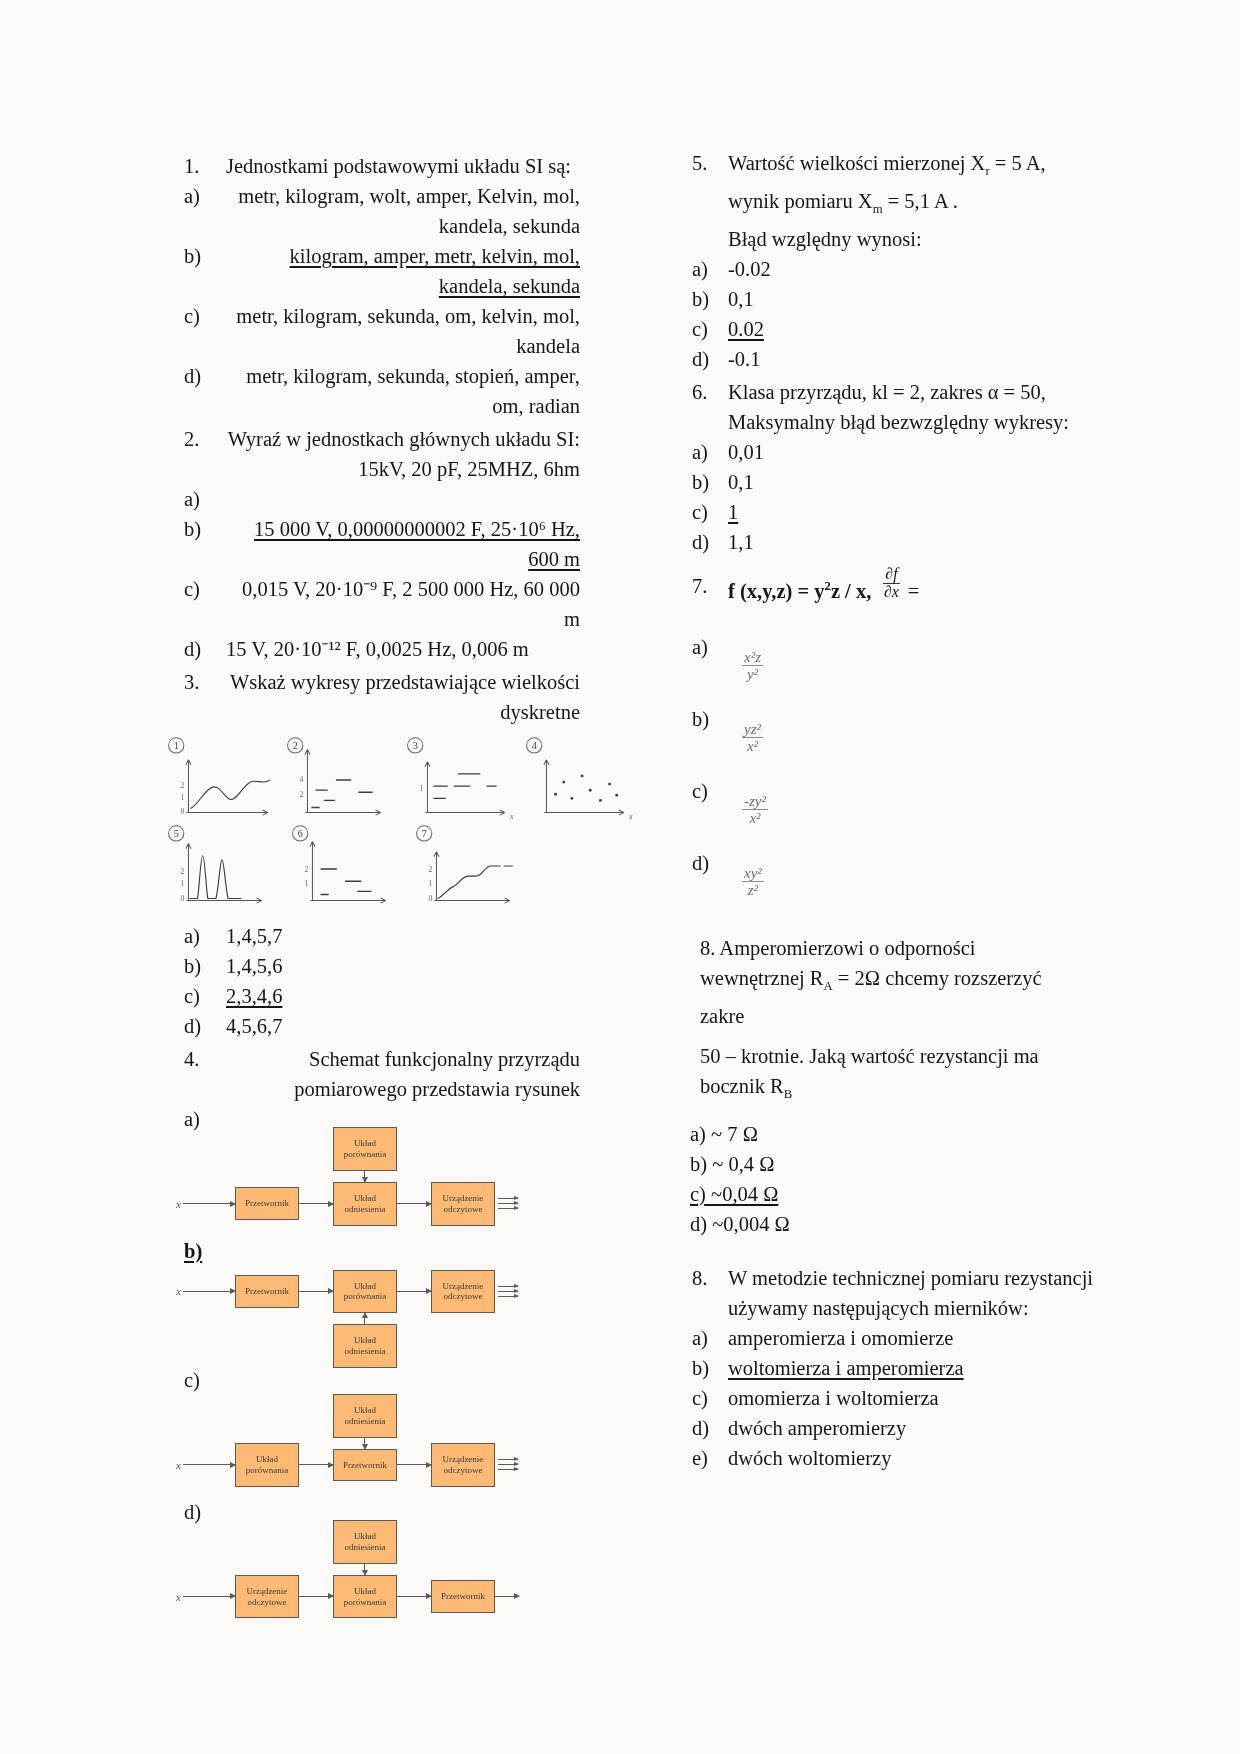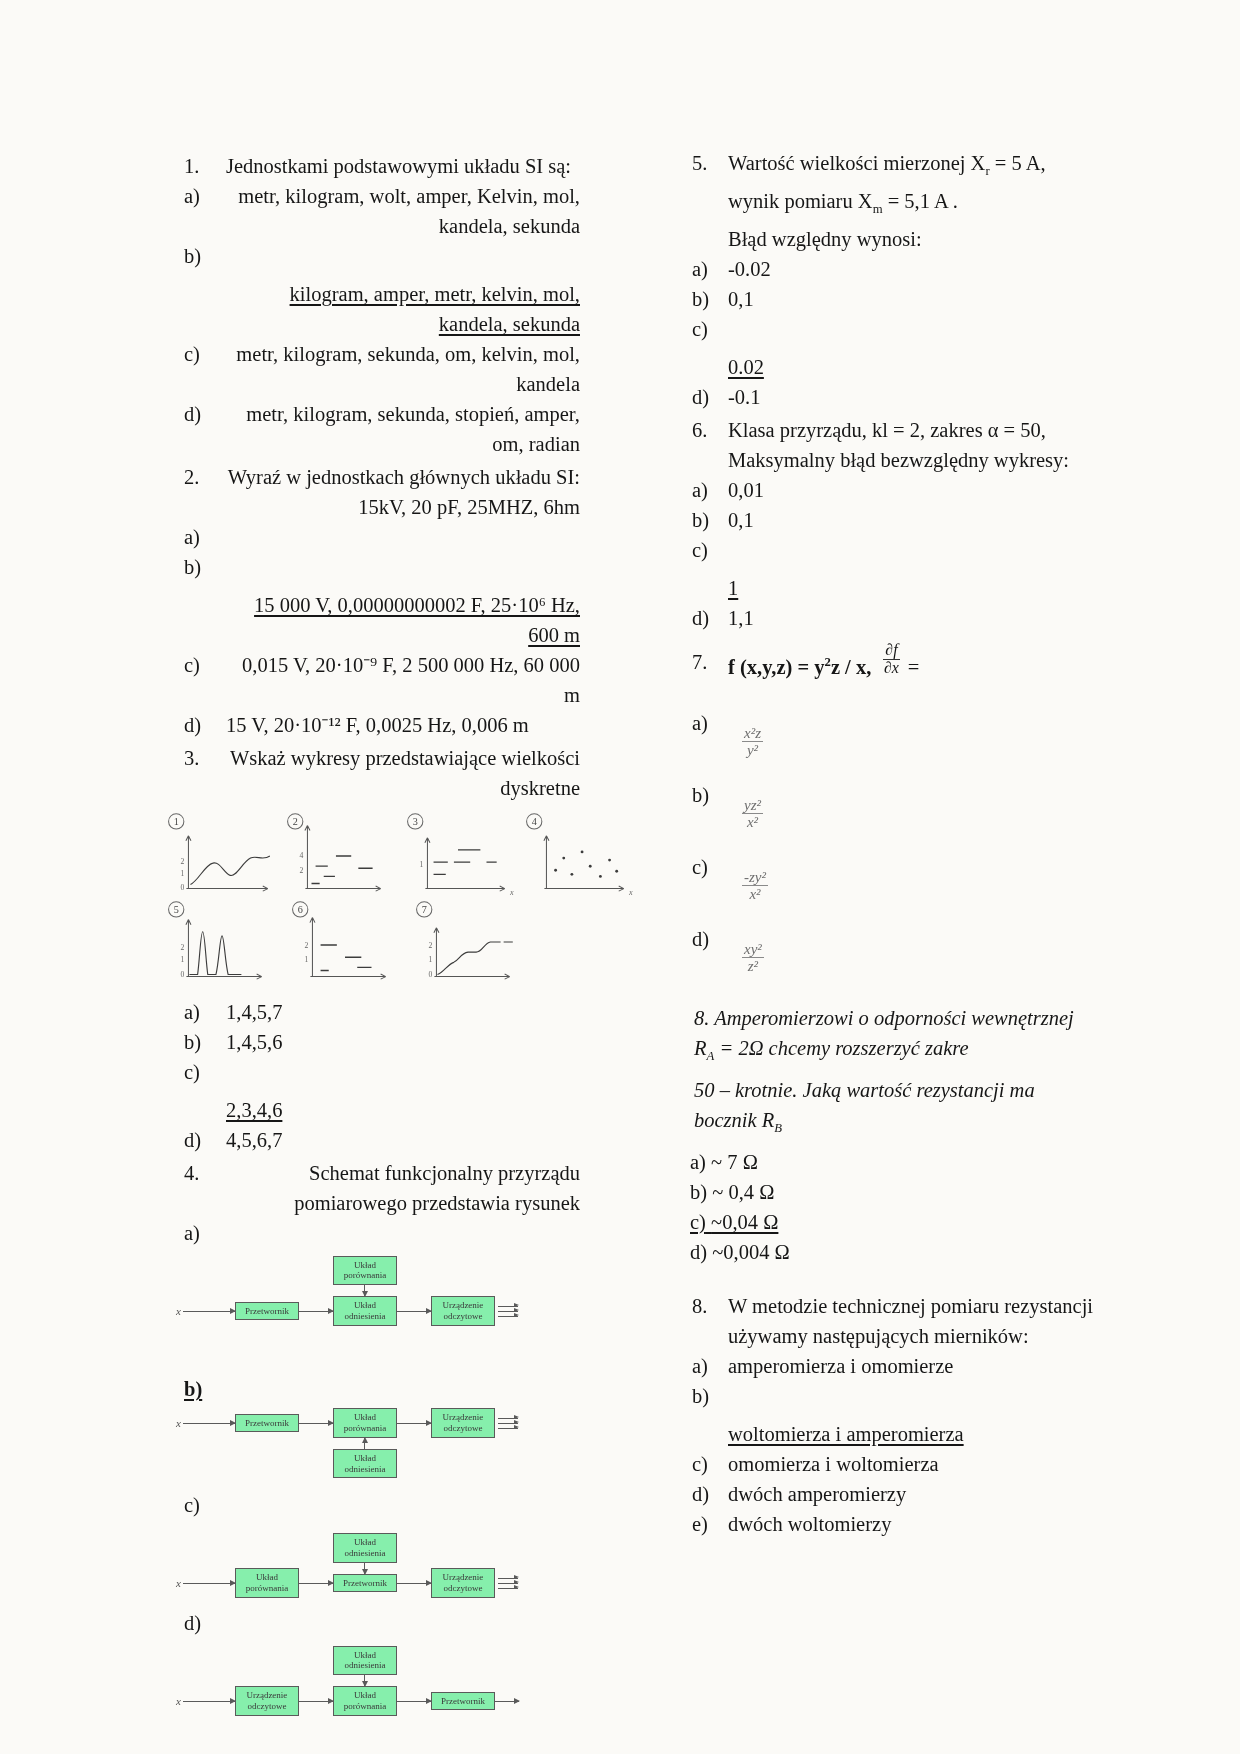--- a/index.html
+++ b/index.html
@@ -6,21 +6,21 @@
   .page{position:relative;width:1240px;height:1754px;background:#fbfaf7;overflow:hidden;
         font-family:"Liberation Serif", serif;color:#161616;}
   .col{position:absolute;top:148px;font-size:20.5px;line-height:30px;}
   .col-left{left:168px;width:440px;}
   .col-right{left:690px;width:450px;}
   .item{display:flex;align-items:flex-start;}
   .col-left .mk{flex:0 0 58px;box-sizing:border-box;padding-left:16px;}
   .col-left .tx{flex:0 1 auto;max-width:354px;text-align:right;}
   .col-right .mk{flex:0 0 38px;box-sizing:border-box;padding-left:2px;}
   .col-right .tx{flex:0 1 auto;max-width:370px;}
-  .u{text-decoration:underline;text-underline-offset:3px;text-decoration-thickness:1.5px;margin-top:38px;}
+  .u{text-decoration:underline;text-underline-offset:3px;text-decoration-thickness:1.5px;}
   .bold{font-weight:bold;}
   .blk{display:block;}
   .sb{font-size:0.62em;vertical-align:sub;}
   .sp{font-size:0.62em;vertical-align:super;}
   .qstart{margin-top:3px;}
   
   .frac{display:inline-flex;flex-direction:column;align-items:center;vertical-align:middle;
         line-height:1.05;font-size:0.78em;font-style:italic;font-weight:normal;
         transform:translateY(-10px);margin:0 8px 0 12px;}
   .frac .fn{border-bottom:1.3px solid #333;padding:0 2px;}
@@ -28,35 +28,35 @@
   .fropt{display:inline-flex;flex-direction:column;align-items:center;line-height:1.1;
          font-size:15px;font-style:italic;color:#6e6e6e;margin-left:14px;margin-top:38px;}
   .fropt .fn{border-bottom:1px solid #8a8a8a;padding:0 2px;}
   .q7row{min-height:52px;align-items:center;}
   
   .figure{margin:6px 0 8px -4px;width:470px;}
   .figrow{display:flex;justify-content:space-between;}
   .figrow2{width:360px;justify-content:space-between;margin-top:-4px;}
   svg text{font-family:"Liberation Serif",serif;}
   
-  .q8p{margin:4px;max-width:382px;font-style:italic;}
+  .q8p{margin:10px;max-width:382px;}
   .q8ans{margin:0;}
   .gap24{height:24px;}
   
   .diag{display:flex;align-items:center;margin:4px 0 10px 8px;color:#3a3a3a;}
   .diag.hasTop{margin-top:48px;}
   .diag.hasBottom{margin-bottom:52px;}
   .din{font-size:11px;font-style:italic;margin-right:2px;color:#555;}
   .ha{width:34px;border-top:1.2px solid #5a5a5a;position:relative;flex:0 0 auto;}
   .ha.long{width:52px;}
   .ha.short{width:24px;}
   .ha::after{content:"";position:absolute;right:-1px;top:-3.6px;width:0;height:0;
              border-left:6px solid #5a5a5a;border-top:3px solid transparent;border-bottom:3px solid transparent;}
   .dbox{border:1.2px solid #5a5a5a;font-size:9px;line-height:1.2;text-align:center;
-        padding:3px 2px;width:64px;box-sizing:border-box;background:#86efac;flex:0 0 auto;}
+        padding:10px 2px;width:64px;box-sizing:border-box;background:#fdba74;flex:0 0 auto;}
   .dstack{position:relative;flex:0 0 auto;}
   .dabove{position:absolute;bottom:100%;left:50%;transform:translateX(-50%);
           display:flex;flex-direction:column;align-items:center;}
   .dbelow{position:absolute;top:100%;left:50%;transform:translateX(-50%);
           display:flex;flex-direction:column;align-items:center;}
   .va{width:0;height:11px;border-left:1.2px solid #5a5a5a;position:relative;}
   .va.down::after{content:"";position:absolute;left:-3.6px;bottom:-1px;
                   border-top:6px solid #5a5a5a;border-left:3px solid transparent;border-right:3px solid transparent;}
   .va.up::after{content:"";position:absolute;left:-3.6px;top:-1px;
                 border-bottom:6px solid #5a5a5a;border-left:3px solid transparent;border-right:3px solid transparent;}

